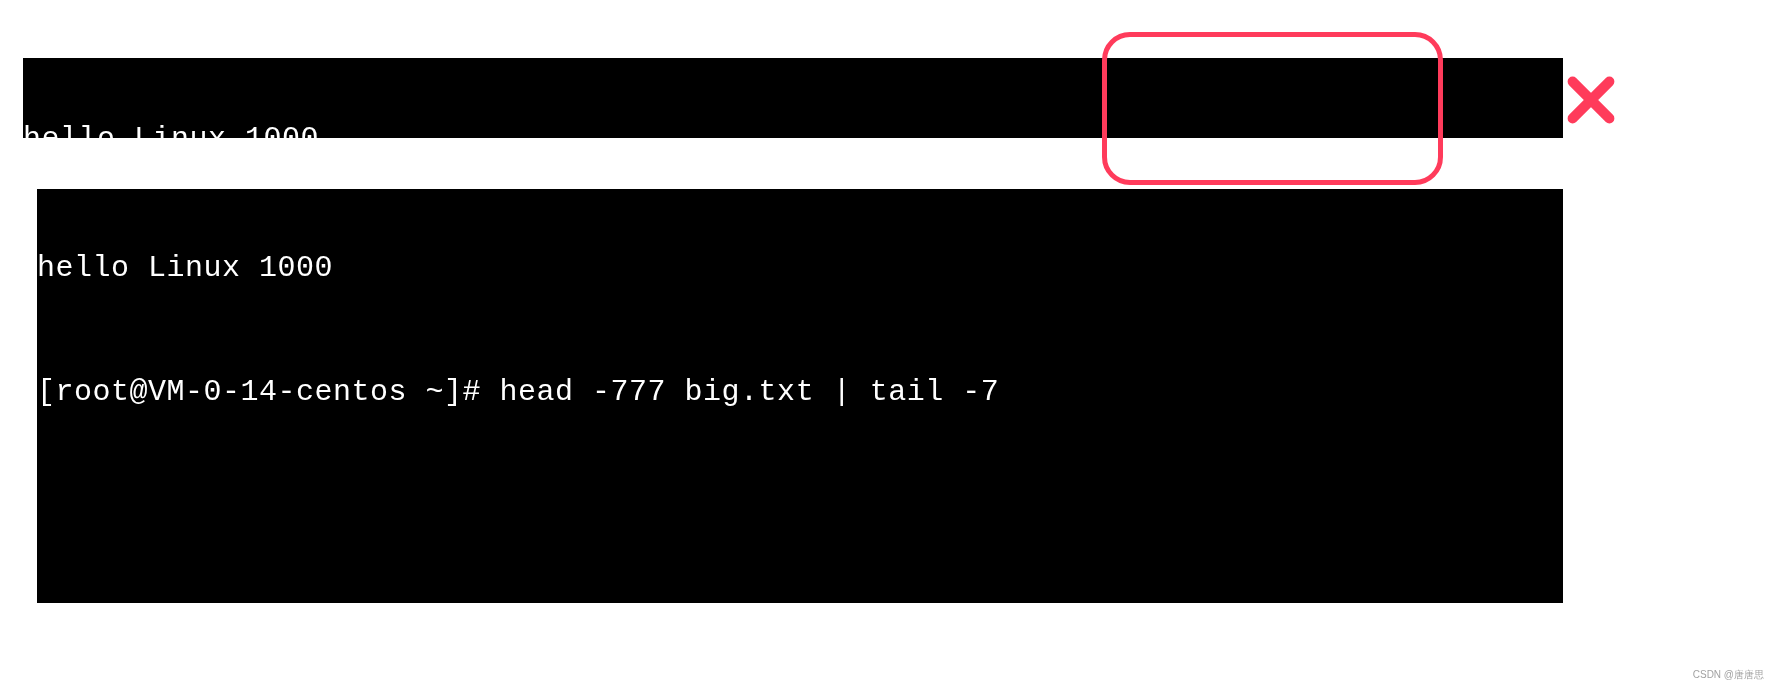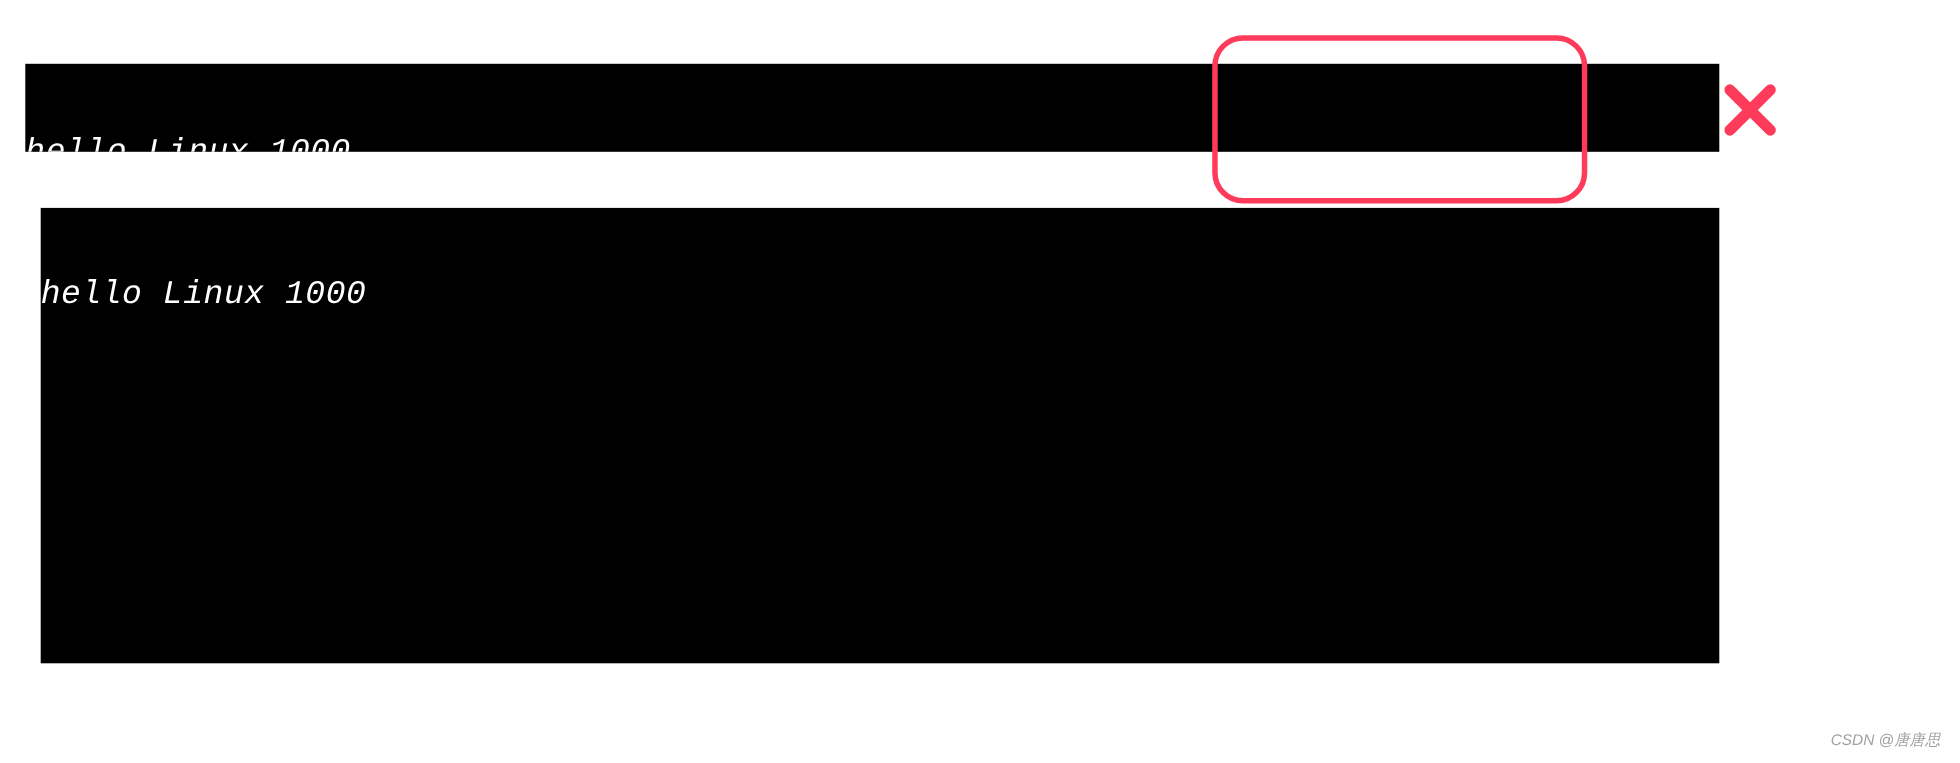--- a/index.html
+++ b/index.html
@@ -1,15 +1,15 @@
 <!DOCTYPE html>
 <html><head>
 <meta charset="utf-8">
 <style>
-  * { margin: 0; padding: 0; box-sizing: border-box; font-style: italic; }
+  * { margin: 0; padding: 0; box-sizing: border-box; }
   body {
     background: #ffffff;
     font-family: "Courier New", Consolas, monospace;
     font-size: 30px;
     line-height: 1.38;
     width: 1782px;
     height: 694px;
     position: relative;
     overflow: hidden;
     color: #000;
@@ -67,38 +67,39 @@
     border-radius: 5px;
     transform-origin: center;
   }
   .red-x::before { transform: translate(-50%, -50%) rotate(45deg); }
   .red-x::after  { transform: translate(-50%, -50%) rotate(-45deg); }
   .watermark {
     position: absolute;
     right: 18px;
     bottom: 12px;
     font-family: Arial, sans-serif;
-    font-size: 14px;
+    font-size: 10px;
     color: rgba(120,120,120,0.7);
     letter-spacing: 0;
   }
 </style>
 </head>
 <body>
 
 <div class="terminal top-block">
   <span class="line clip-top">hello Linux 1000</span>
   
 </div>
 
 <div class="red-box"></div>
 <div class="red-x"></div>
 
 <div class="terminal bottom-block">
   <span class="line clip-top">hello Linux 1000</span>
+  <span class="line"><span>[root@VM-0-14-centos ~]# </span><span>head -777 big.txt | tail -7</span></span>
   
   
   
   
   
   
   
 </div>
 
 <div class="watermark">CSDN @唐唐思</div>

